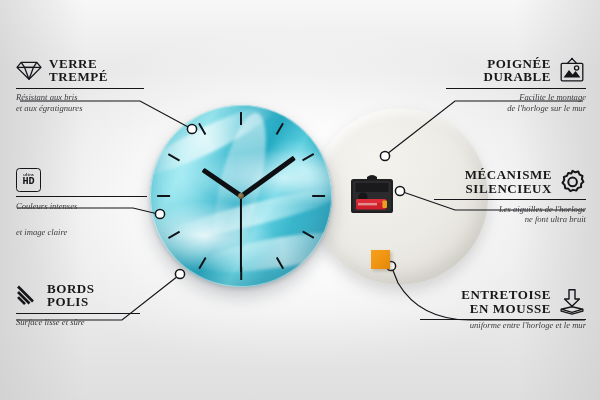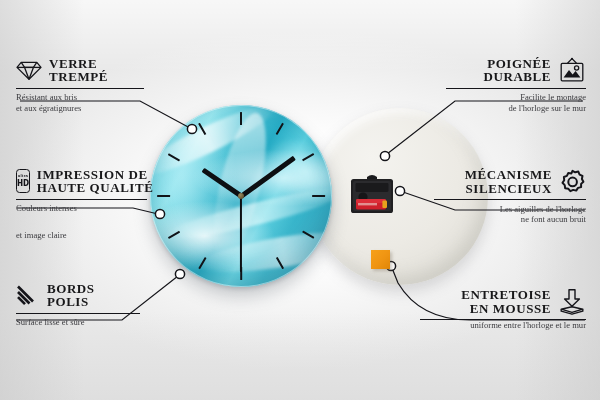--- a/index.html
+++ b/index.html
@@ -25,21 +25,21 @@
   
   .feat{position:absolute;z-index:6;}
   .feat .head{display:flex;align-items:center;gap:7px;}
   .feat.right .head{justify-content:flex-end;align-items:center;}
   .ttl{font-family:"Liberation Serif", serif;font-weight:700;
        font-size:13px;line-height:13.4px;letter-spacing:.55px;color:#18181a;
        text-transform:uppercase;white-space:nowrap;}
   .feat.right .ttl{text-align:right;}
   .rule{height:0;border-top:1.15px solid #15151a;margin-top:4px;}
   .sub{font-family:"Liberation Serif", serif;font-size:8.6px;line-height:10.6px;
-       color:#3b3b3f;margin-top:3.5px;white-space:nowrap;}
+       color:#3b3b3f;margin-top:3.5px;white-space:nowrap;font-style:italic;}
   .feat.right .sub{text-align:right;}
   .ico{flex:0 0 auto;display:block;}
 
   
   .hdbox{width:23px;height:22px;border:1.6px solid #15151a;border-radius:3.5px;
     display:flex;flex-direction:column;align-items:center;justify-content:center;line-height:1;}
   .hdbox .u{font-family:"Liberation Sans", sans-serif;font-size:4.2px;font-weight:700;
     letter-spacing:.3px;color:#15151a;margin-bottom:.5px;}
   .hdbox .h{font-family:Liberation Mono, monospace;font-size:10.2px;font-weight:700;
     letter-spacing:-.2px;color:#15151a;}
@@ -171,24 +171,20 @@
     <div class="sub">Résistant aux bris</div>
     <div class="sub" style="margin-top:0;">et aux égratignures</div>
   </div>
 
   <div class="feat left" style="left:16px;top:168px;width:131px;">
     <div class="head">
       <div class="hdbox">
         <div class="u">ultra</div>
         <div class="h">HD</div>
       </div>
-      <div>
-        <div class="ttl">IMPRESSION DE</div>
-        <div class="ttl">HAUTE QUALITÉ</div>
-      </div>
     </div>
     <div class="rule"></div>
     <div class="sub">Couleurs intenses</div>
     <div class="sub" style="margin-top:16px;">et image claire</div>
   </div>
 
   <div class="feat left" style="left:16px;top:282px;width:124px;">
     <div class="head">
       <svg class="ico" width="24" height="22" viewBox="0 0 24 22">
         <g stroke="#15151a" stroke-linecap="butt">
@@ -239,21 +235,21 @@
                    L22.9 10 L24.4 12.7 L22.1 14.9 L22.1 18.1 L19 18.9
                    L17.2 21.6 L14.2 20.9 L11.4 22.2 L9.4 19.8 L6.2 19.3
                    L5.7 16.1 L3.5 13.8 L5.2 11.2 L4.9 8 L7.9 6.9
                    L9.3 4 L12.4 4.4 Z" transform="translate(0,1)"></path>
           <circle cx="13.6" cy="13.9" r="4.3"></circle>
         </g>
       </svg>
     </div>
     <div class="rule"></div>
     <div class="sub">Les aiguilles de l'horloge</div>
-    <div class="sub" style="margin-top:0;">ne font aucun bruit</div>
+    <div class="sub" style="margin-top:0;">ne font ultra bruit</div>
   </div>
 
   <div class="feat right" style="right:14px;top:288px;width:166px;">
     <div class="head">
       <div>
         <div class="ttl">ENTRETOISE</div>
         <div class="ttl">EN MOUSSE</div>
       </div>
       <svg class="ico" width="28" height="27" viewBox="0 0 28 27">
         <g fill="none" stroke="#15151a" stroke-width="1.4" stroke-linejoin="round">

